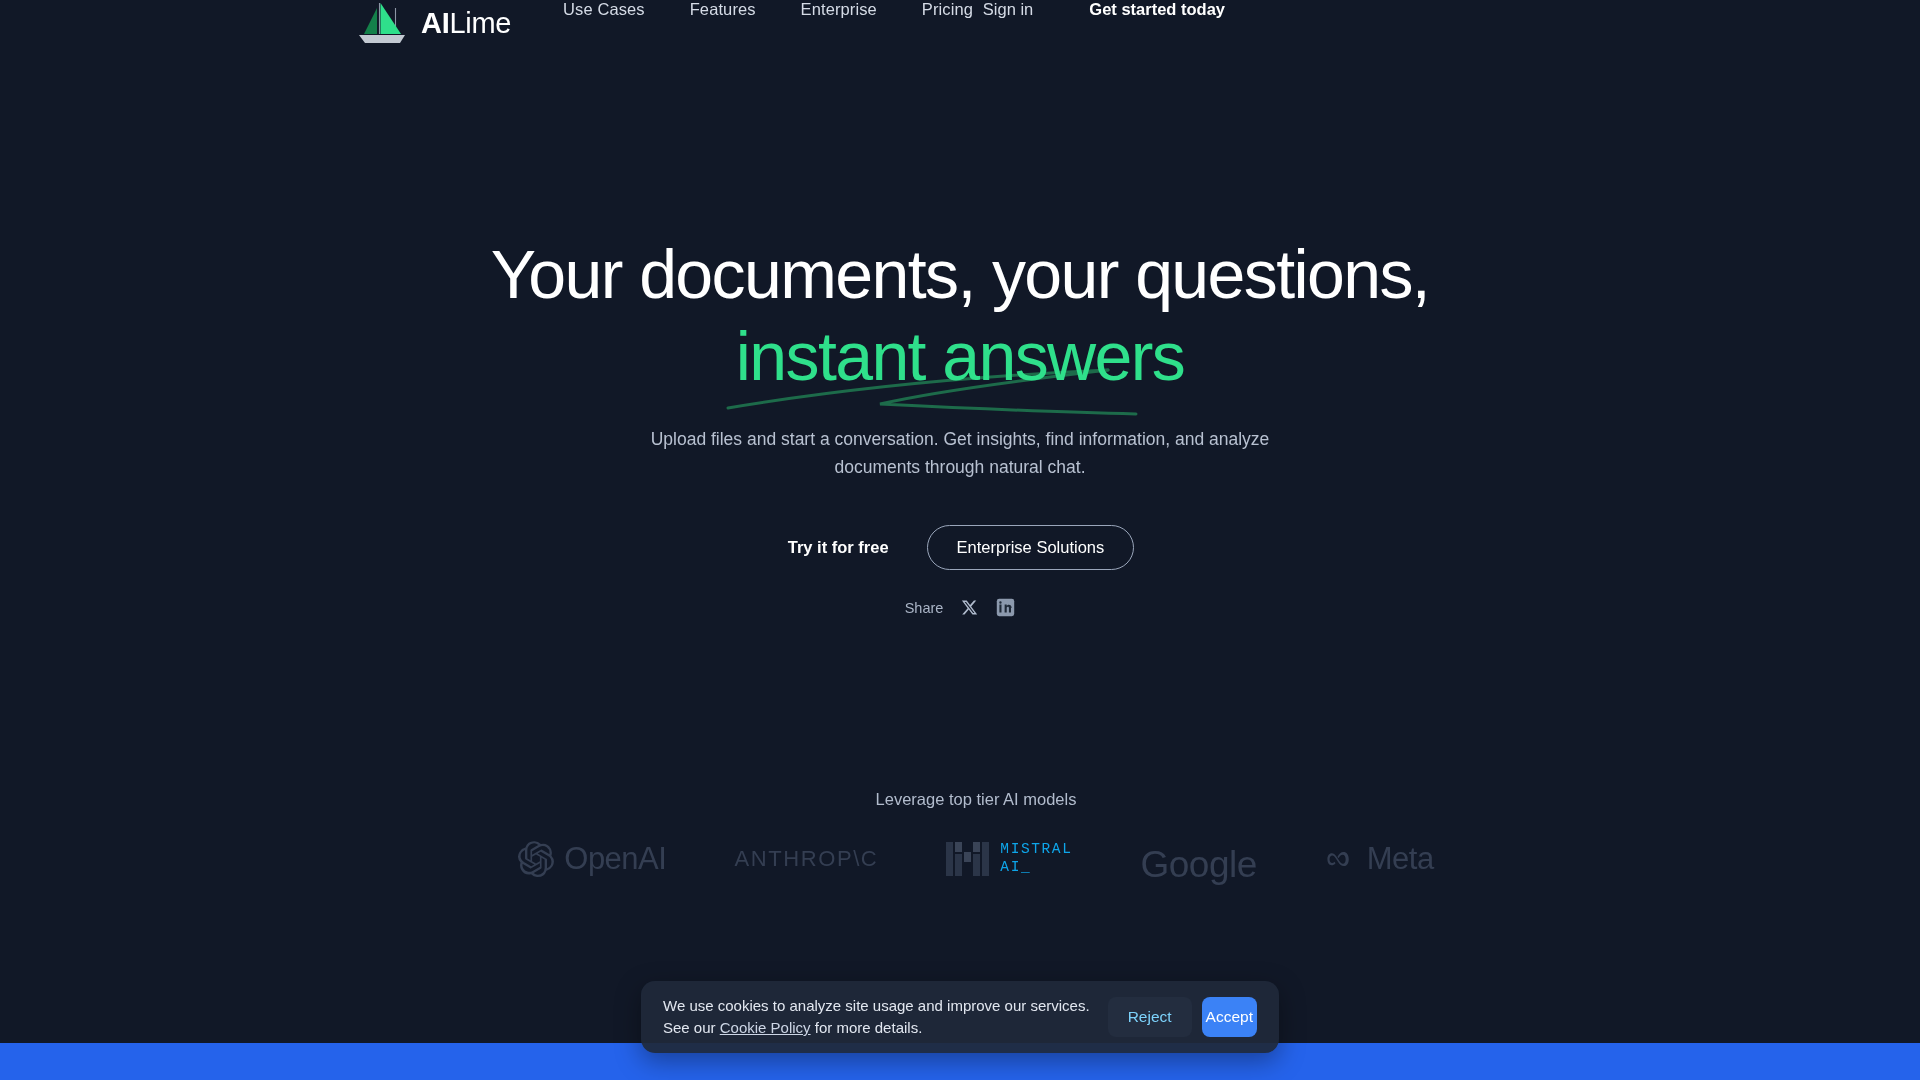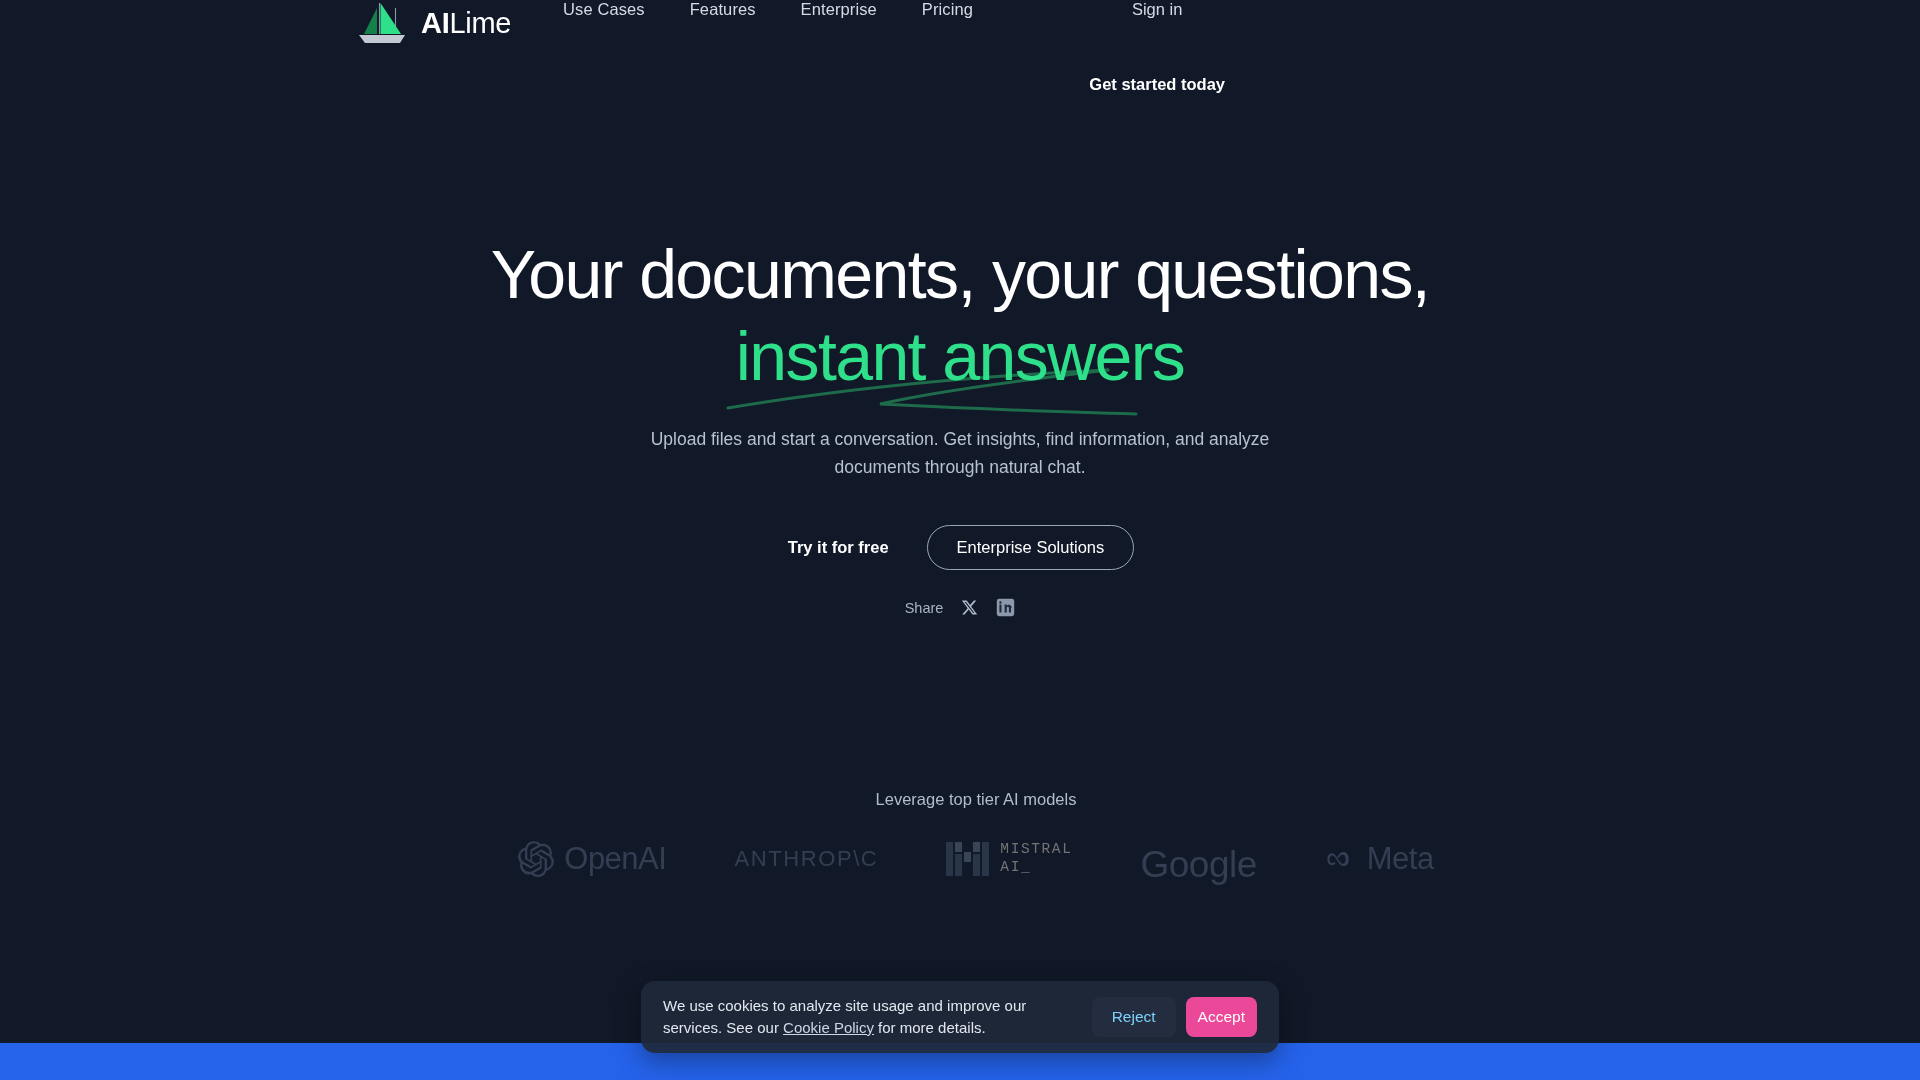--- a/index.html
+++ b/index.html
@@ -76,21 +76,20 @@
     white-space: nowrap;
     cursor: pointer;
     letter-spacing: 0.1px;
   }
 
   .header-right {
     margin-left: auto;
     display: flex;
     align-items: center;
     gap: 56px;
-    flex-direction: column;
   }
 
   .signin {
     font-size: 16.5px;
     color: #d5dbe6;
     cursor: pointer;
     white-space: nowrap;
   }
 
   .get-started {
@@ -243,21 +242,21 @@
     letter-spacing: 1.6px;
     color: #343e52;
     white-space: nowrap;
   }
 
   .logo-word-mistral {
     font-family: "Liberation Mono", monospace;
     font-size: 14.5px;
     line-height: 1.22;
     letter-spacing: 1.6px;
-    color: #737373;
+    color: #0ea5e9;
     text-align: left;
     white-space: pre;
   }
 
   
   .cookie-banner {
     position: absolute;
     left: 641px;
     top: 981px;
     width: 638px;
@@ -300,24 +299,24 @@
     border-radius: 8px;
     padding: 11px 20px;
     cursor: pointer;
     font-family: "Liberation Sans", sans-serif;
     white-space: nowrap;
   }
 
   .btn-accept {
     font-size: 15.5px;
     color: #ffffff;
-    background: #ec4899;
+    background: #3b82f6;
     border: none;
     border-radius: 8px;
-    padding: 11px 12px;
+    padding: 11px 4px;
     cursor: pointer;
     font-family: "Liberation Sans", sans-serif;
     white-space: nowrap;
   }
 </style>
 </head>
 <body>
 
 <div class="blue-band"></div>
 

